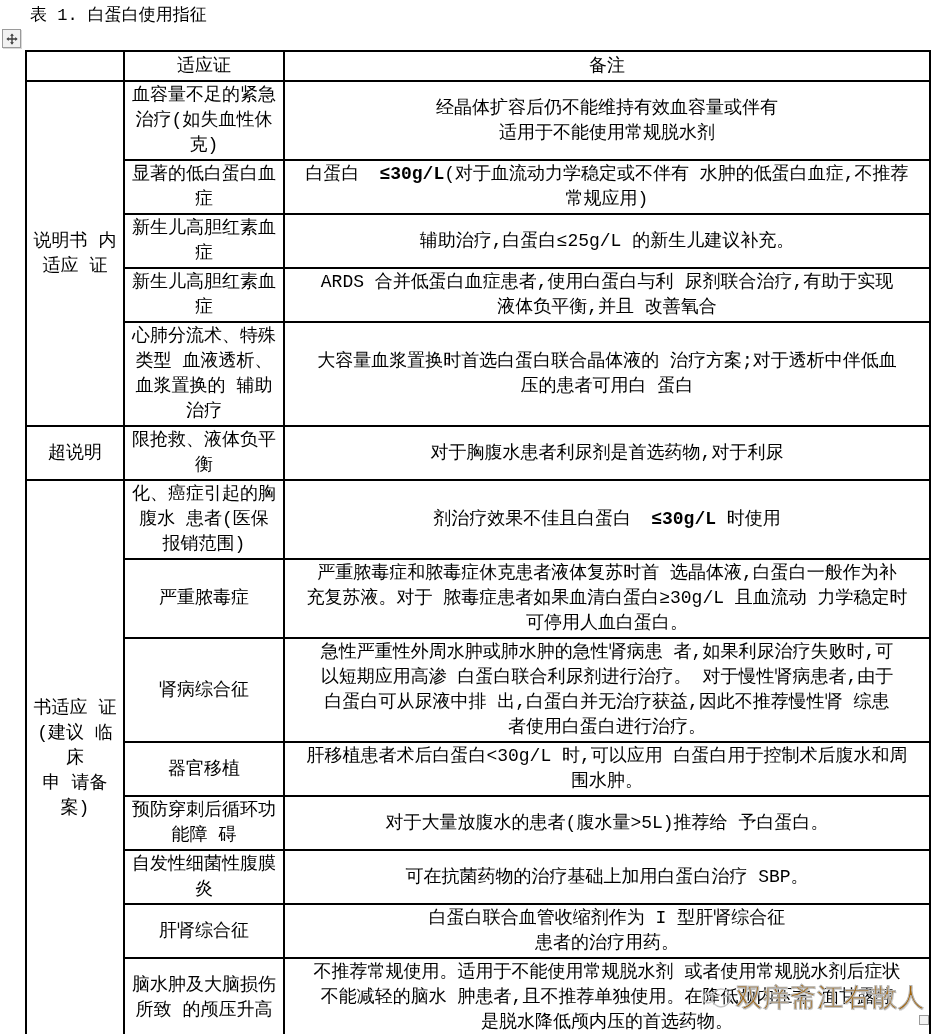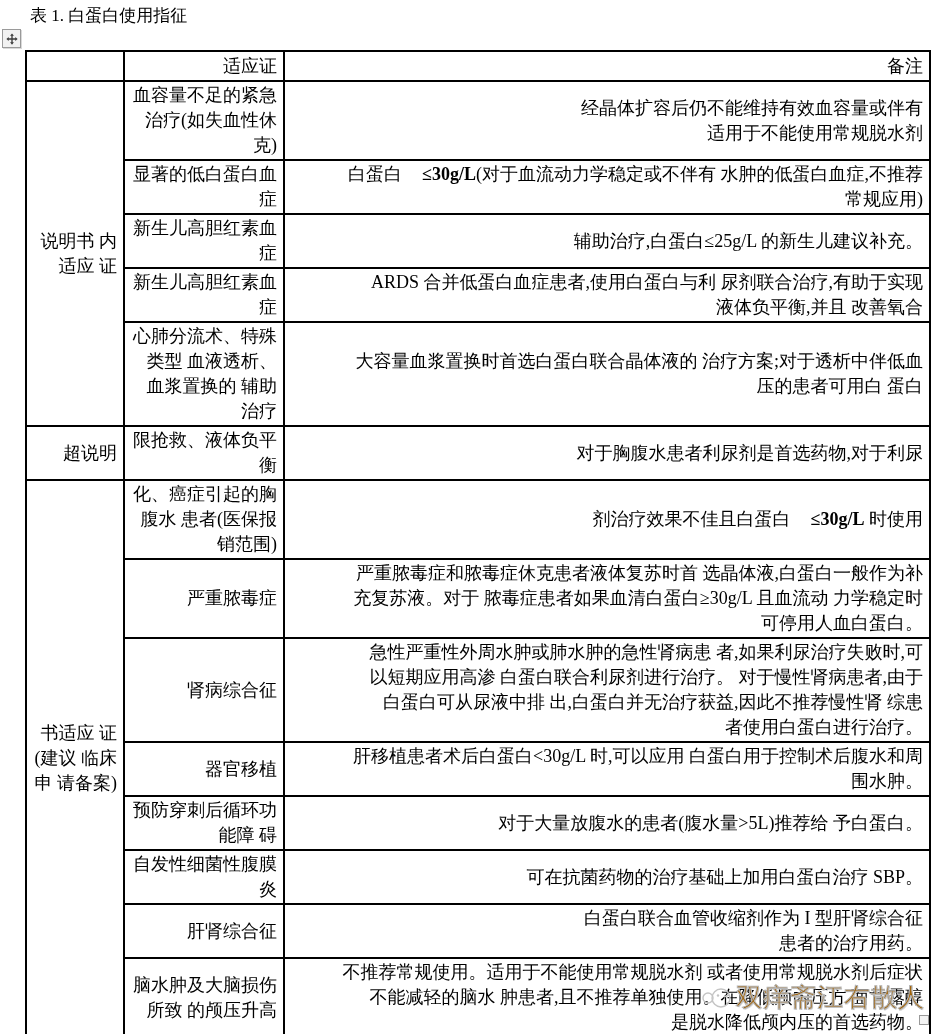--- a/index.html
+++ b/index.html
@@ -5,21 +5,21 @@
   html, body {
     margin: 0;
     padding: 0;
     background: #ffffff;
     width: 938px;
     height: 1034px;
     overflow: hidden;
     font-family: "Liberation Serif", "DejaVu Serif", serif;
     color: #000;
   }
-  .page { position: relative; width: 780px; height: 1034px; }
+  .page { position: relative; width: 780px; height: 1034px; font-family: Liberation Mono, monospace; }
 
   .doc-title {
     position: absolute;
     left: 30px;
     top: 5px;
     font-size: 17px;
     line-height: 22px;
     white-space: pre;
   }
 
@@ -45,21 +45,21 @@
     width: 904px;
     border-collapse: collapse;
     table-layout: fixed;
   }
   table.main td, table.main th {
     border: 2px solid #000;
     padding: 1px 6px;
     font-size: 18px;
     line-height: 25px;
     font-weight: normal;
-    text-align: right;
+    text-align: center;
     vertical-align: middle;
     white-space: pre-line;
     word-break: normal;
     overflow: hidden;
   }
   table.main th { height: 26px; }
   td.cat {
     font-size: 16px;
     line-height: 25px;
     margin-left: 46px;

